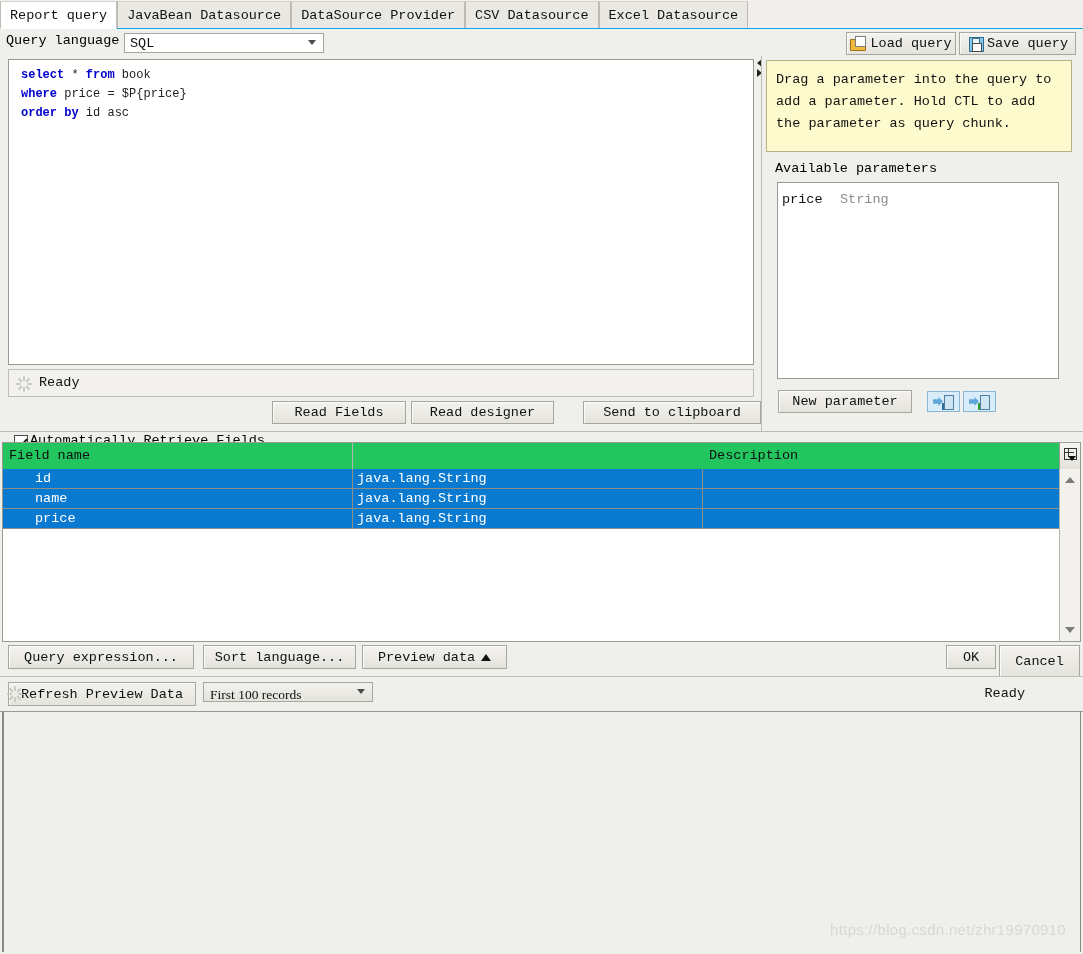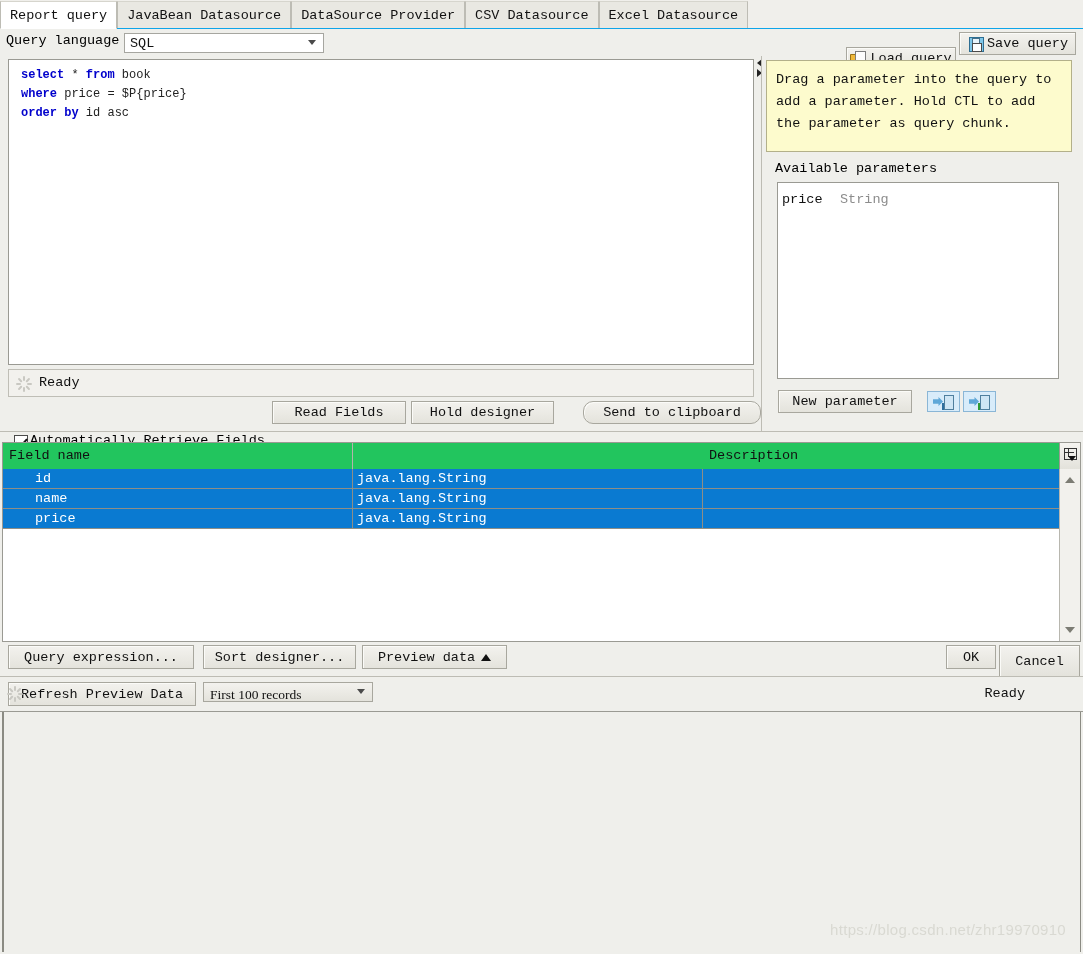--- a/index.html
+++ b/index.html
@@ -57,21 +57,21 @@
   .btn{
     box-sizing:border-box;
     background:linear-gradient(#f3f2ee,#e4e3dc);
     border:1px solid #a8a79e;
     font-family:"Liberation Mono","DejaVu Sans Mono",monospace;
     font-size:13.5px;color:#111;
     display:flex;align-items:center;justify-content:center;
     white-space:nowrap;
     box-shadow:inset 1px 1px 0 #fbfbf8;
   }
-  #btn-load{position:absolute;left:846px;top:47px;width:110px;height:23px;}
+  #btn-load{position:absolute;left:846px;top:32px;width:110px;height:23px;}
   #btn-save{position:absolute;left:959px;top:32px;width:117px;height:23px;}
   .ico{width:16px;height:15px;position:relative;margin-right:4px;flex:0 0 auto;}
 
   
   .ico-folder{background:transparent;}
   .ico-folder:before{
     content:"";position:absolute;left:0;top:3px;width:14px;height:10px;
     background:#f0b93c;border:1px solid #9a7216;border-radius:0 1px 1px 1px;
   }
   .ico-folder:after{
@@ -168,21 +168,21 @@
     position:absolute;left:14px;top:5px;width:14px;height:14px;box-sizing:border-box;
     background:#fff;border:1px solid #4a4a4a;
   }
   .checkbox:after{
     content:"";position:absolute;left:3px;top:0px;width:5px;height:9px;
     border:solid #111;border-width:0 2px 2px 0;transform:rotate(42deg);
   }
   .cblabel{position:absolute;left:30px;top:3px;font-size:13.5px;}
   #btn-readfields{position:absolute;left:272px;top:401px;width:134px;height:23px;}
   #btn-querydesigner{position:absolute;left:411px;top:401px;width:143px;height:23px;}
-  #btn-sendclip{position:absolute;left:583px;top:401px;width:178px;height:23px;border-radius:10px;}
+  #btn-sendclip{position:absolute;left:583px;top:401px;width:178px;height:23px;}
 
   .sep-line{position:absolute;left:0;top:431px;width:1083px;height:1px;background:#bdbcb4;}
   .vline{position:absolute;left:761px;top:56px;width:1px;height:375px;background:#bdbcb4;}
 
   
   .table-wrap{
     position:absolute;left:2px;top:442px;width:1079px;height:200px;
     box-sizing:border-box;background:#fff;border:1px solid #9a9a93;
     overflow:hidden;
   }
@@ -335,21 +335,21 @@
   </div>
 
   <div class="cbrow">
     <span class="checkbox"></span>
     <span class="cblabel">Automatically Retrieve Fields</span>
   </div>
   <div class="btn" id="btn-readfields">
     <span>Read Fields</span>
   </div>
   <div class="btn" id="btn-querydesigner">
-    <span>Hold designer</span>
+    <span>Read designer</span>
   </div>
   <div class="btn" id="btn-sendclip">
     <span>Send to clipboard</span>
   </div>
   <div class="sep-line"></div>
 
   <div class="table-wrap">
     <div class="thead">
       <div class="th c0">Field name</div>
       <div class="th c2">Description</div>
@@ -378,21 +378,21 @@
     <div class="vscroll">
       <span class="arrow up"></span>
       <span class="arrow dn"></span>
     </div>
   </div>
 
   <div class="btn" id="btn-filter">
     <span>Query expression...</span>
   </div>
   <div class="btn" id="btn-sort">
-    <span>Sort designer...</span>
+    <span>Sort language...</span>
   </div>
   <div class="btn" id="btn-preview">
     <span>Preview data</span>
     <span class="tri-small"></span>
   </div>
   <div class="btn" id="btn-ok">
     <span>OK</span>
   </div>
   <div class="btn" id="btn-cancel">
     <span>Cancel</span>

